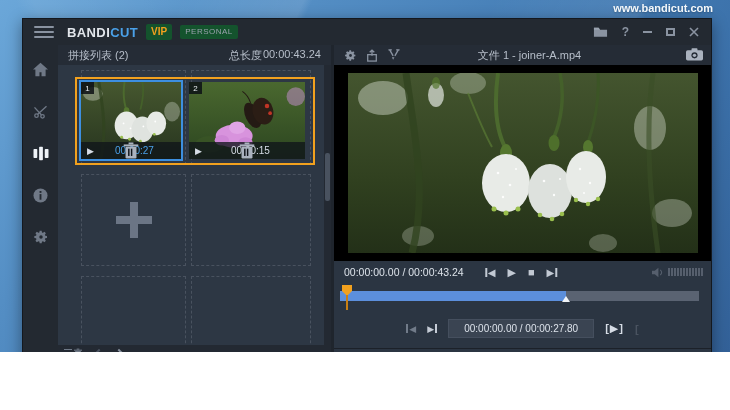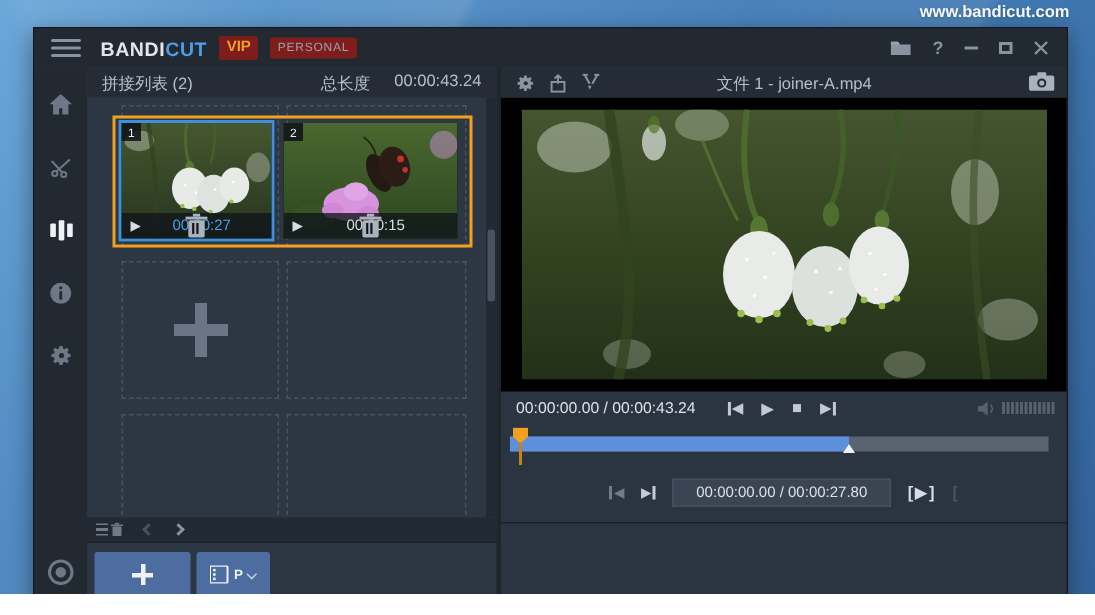--- a/index.html
+++ b/index.html
@@ -1,39 +1,39 @@
 <!DOCTYPE html>
 <html><head>
 <meta charset="utf-8">
 <style>
   * { margin:0; padding:0; box-sizing:border-box; }
   html,body { width:730px; height:410px; overflow:hidden; }
   body { font-family:"Liberation Sans","DejaVu Sans",sans-serif; }
 
-  .screen { position:relative; width:730px; height:396px; overflow:hidden;
+  .screen { position:relative; width:730px; height:352px; overflow:hidden;
     background:linear-gradient(135deg,#6ba7d9 0%,#548ec4 28%,#4078b1 60%,#336198 100%); }
   .screen::before { content:""; position:absolute; inset:0;
     background:
       linear-gradient(115deg, rgba(255,255,255,0) 20%, rgba(255,255,255,0.10) 34%, rgba(255,255,255,0) 35%),
       linear-gradient(115deg, rgba(255,255,255,0) 55%, rgba(255,255,255,0.08) 72%, rgba(255,255,255,0) 73%),
       linear-gradient(245deg, rgba(255,255,255,0) 60%, rgba(255,255,255,0.06) 78%, rgba(255,255,255,0) 80%); }
 
   .watermark { position:absolute; top:2px; right:17px; color:#f4f8fb; font-size:11px; font-weight:bold; text-shadow:0 1px 2px rgba(0,0,0,0.25); z-index:5; }
 
   .window { position:absolute; left:22px; top:18px; width:690px; height:386px;
     background:#2b3542; border:1px solid #14181e; box-shadow:0 4px 14px rgba(0,0,0,0.4); z-index:2;
     display:flex; flex-direction:column; }
 
   
   .titlebar { height:26px; background:#232931; display:flex; align-items:center; flex:none; }
   .hamburger { width:20px; margin-left:11px; display:flex; flex-direction:column; gap:3px; cursor:pointer; }
   .hamburger i { display:block; height:2px; background:#8a93a1; border-radius:1px; }
   .logo { margin-left:13px; font-size:13px; font-weight:bold; letter-spacing:0.4px; }
   .logo-a { color:#e2e6eb; } .logo-b { color:#4aa0e8; }
-  .badge { margin-left:8px; background:#7f1d1d; border-radius:2px; line-height:1; }
+  .badge { margin-left:8px; background:#14532d; border-radius:2px; line-height:1; }
   .badge.vip { color:#f2a11e; font-weight:bold; font-size:10px; padding:3px 5px; }
   .badge.personal { color:#9aa2ad; font-size:8px; padding:3px 5px; letter-spacing:0.5px; }
   .tb-right { margin-left:auto; display:flex; align-items:center; gap:14px; margin-right:12px; }
   .tb-btn { color:#8a93a1; display:flex; align-items:center; justify-content:center; cursor:pointer; }
   .tb-help { font-size:12px; font-weight:bold; }
   .tb-min { width:9px; height:2px; background:#8a93a1; }
   .tb-max { width:9px; height:8px; border:2px solid #8a93a1; }
 
   
   .body { flex:1; display:flex; min-height:0; }
@@ -41,21 +41,21 @@
   .sidebar { width:35px; background:#232931; display:flex; flex-direction:column; align-items:center; padding-top:14px; gap:22px; flex:none; }
   .side-btn { width:20px; height:20px; display:flex; align-items:center; justify-content:center; cursor:pointer; }
   .side-spacer { flex:1; }
   .record-icon { width:17px; height:17px; border:2px solid #6f7886; border-radius:50%; display:flex; align-items:center; justify-content:center; margin-bottom:13px; }
   .record-icon i { width:7px; height:7px; background:#6f7886; border-radius:50%; }
 
   
   .left-panel { width:273px; flex:none; display:flex; flex-direction:column; background:#2d3744; }
   .panel-header { height:20px; background:#252c36; display:flex; align-items:center; font-size:11px; color:#b7bfca; flex:none; }
   .lp-header { padding:0 10px; justify-content:space-between; }
-  .lp-total { display:flex; gap:16px; }
+  .lp-total { display:flex; gap:1px; }
 
   .clip-list { flex:1; position:relative; overflow:hidden; }
   .ph-cell { position:absolute; border:1px dashed #49525f; }
   .ph-plus { display:flex; align-items:center; justify-content:center; }
   .plus-shape { position:relative; width:36px; height:36px; }
   .plus-shape::before { content:""; position:absolute; left:0; top:14px; width:36px; height:8px; background:#6b7585; }
   .plus-shape::after { content:""; position:absolute; left:14px; top:0; width:8px; height:36px; background:#6b7585; }
 
   .orange-box { position:absolute; left:17px; top:12px; width:240px; height:88px; border:2px solid #f2a11e; z-index:4; pointer-events:none; }
 

